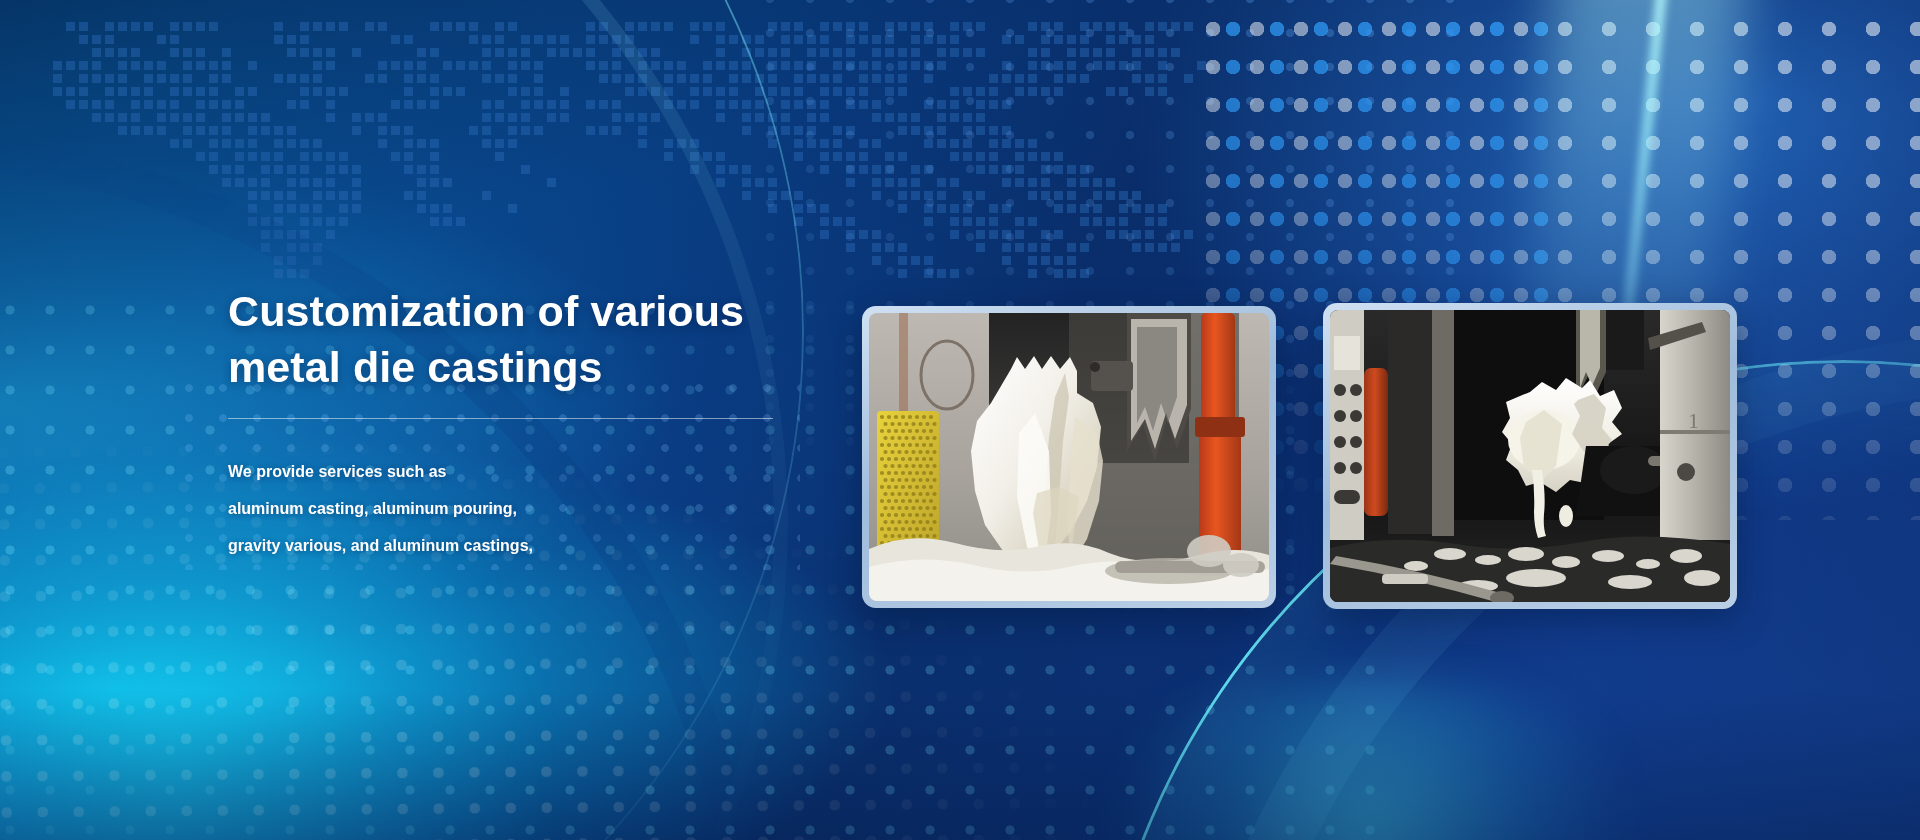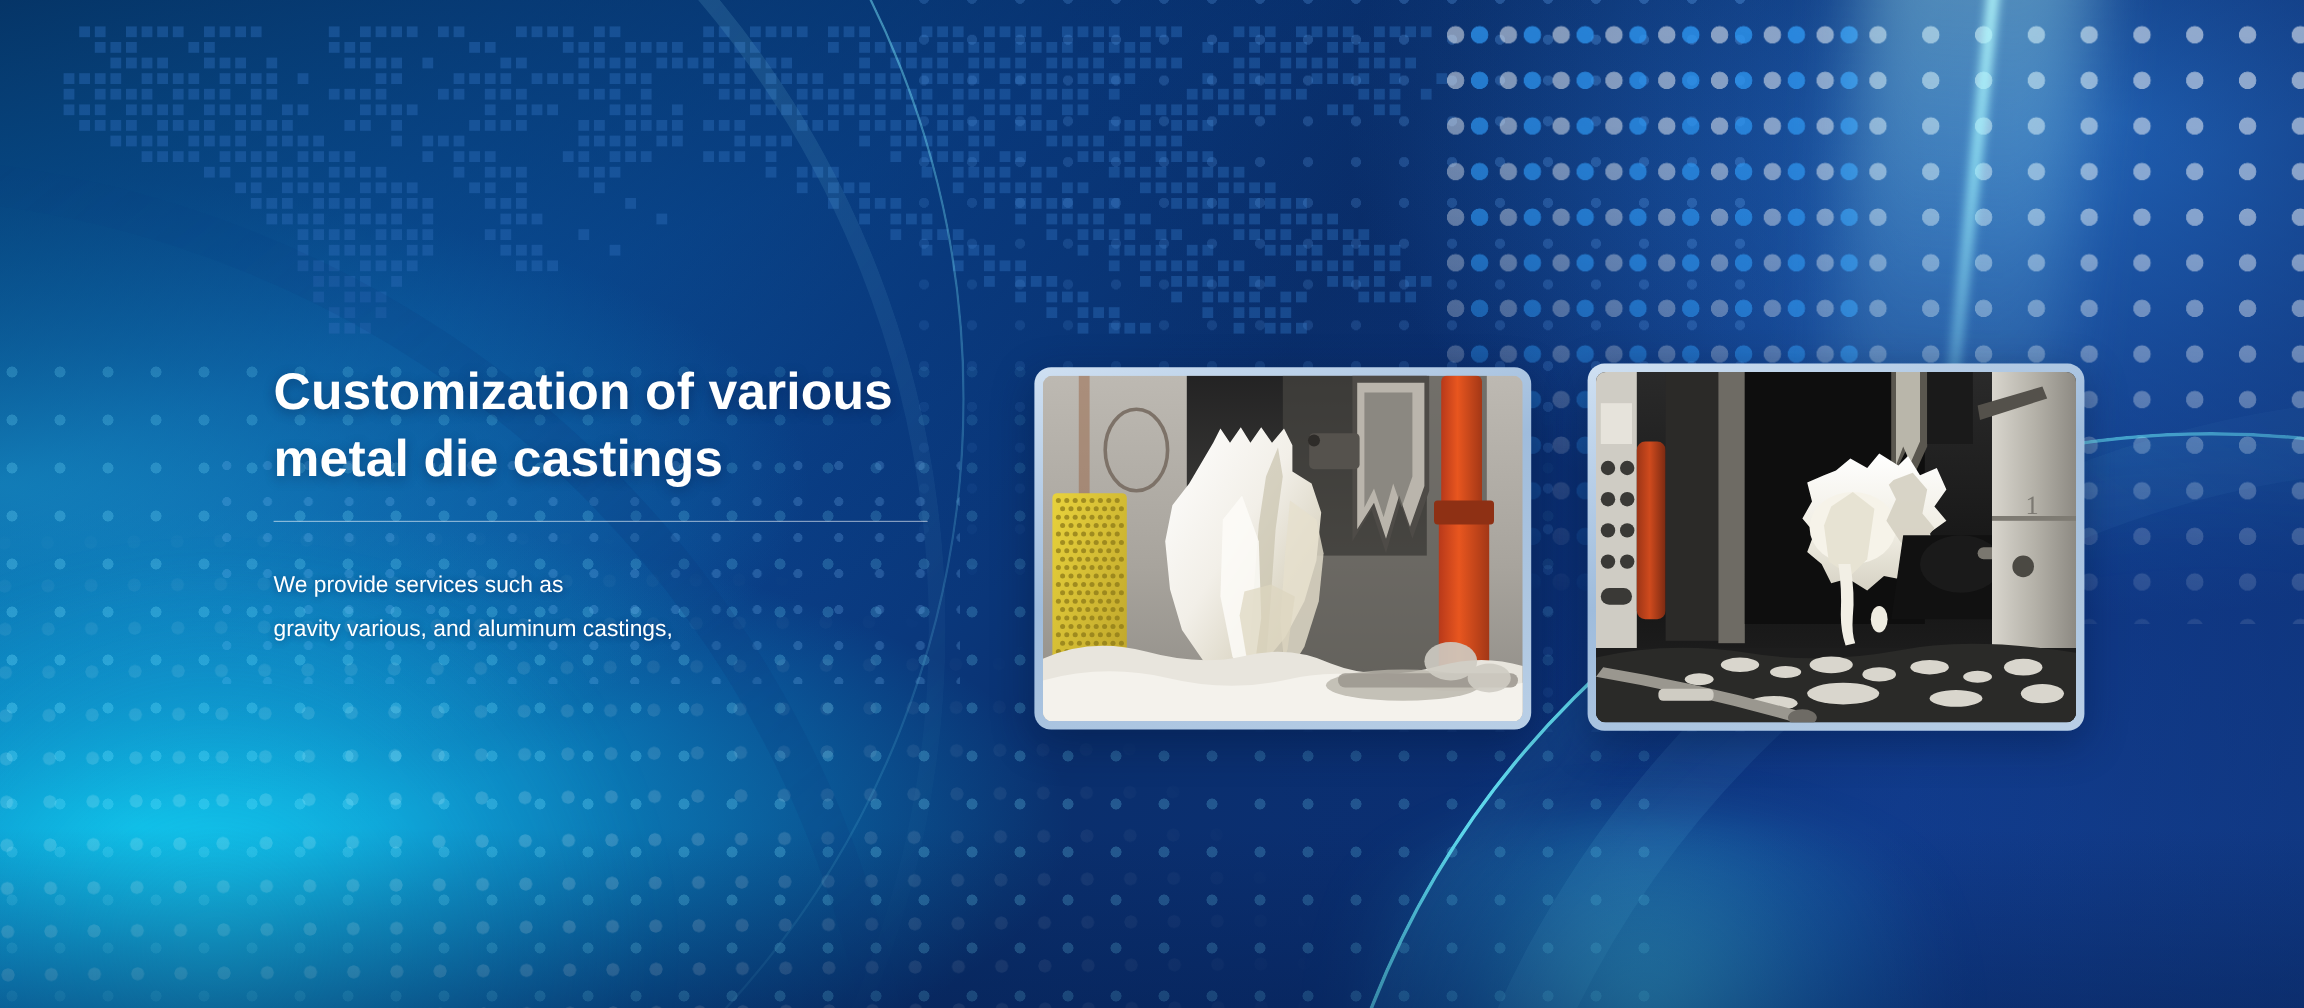--- a/index.html
+++ b/index.html
@@ -90,26 +90,26 @@
   .glow-bl{position:absolute;left:-230px;bottom:-260px;width:820px;height:620px;border-radius:50%;
     background:radial-gradient(circle, rgba(35,230,255,0.40) 0%, rgba(30,200,245,0.16) 45%, rgba(0,0,0,0) 72%);
     filter:blur(18px);}
   .glow-bc{position:absolute;left:1060px;bottom:-170px;width:620px;height:330px;border-radius:50%;
     background:radial-gradient(circle, rgba(80,245,255,0.55) 0%, rgba(50,210,255,0.20) 45%, rgba(0,0,0,0) 74%);
     filter:blur(22px);}
   .vig-bottom{position:absolute;left:0;right:0;bottom:0;height:150px;
     background:linear-gradient(0deg, rgba(4,28,74,0.42) 0%, rgba(4,28,74,0) 100%);}
 
   
-  .content{position:absolute;left:228px;top:300px;width:780px;}
+  .content{position:absolute;left:228px;top:284px;width:780px;}
   .headline{margin:0;color:#ffffff;font-size:43px;line-height:1.30;font-weight:bold;
     letter-spacing:.1px;text-shadow:0 2px 10px rgba(0,20,60,.38);width:580px;}
   .rule{margin:22px 0 0 0;width:545px;height:1px;background:rgba(255,255,255,0.50);}
-  .para{margin:34px 0 0 0;color:#ffffff;font-size:19px;line-height:37px;
-    text-shadow:0 1px 6px rgba(0,25,70,.45);}
+  .para{margin:34px 0 0 0;color:#ffffff;font-size:16px;line-height:37px;
+    text-shadow:0 1px 6px rgba(0,25,70,.45);font-weight:bold;}
   .para span{display:block;white-space:nowrap;}
 
   
   .frame{position:absolute;border-radius:14px;padding:7px;
     background:linear-gradient(160deg,#cfe0f2 0%, #9fbcdc 45%, #b9cfe6 100%);
     box-shadow:0 10px 34px rgba(3,22,60,0.42);}
   .frame .shot{width:100%;height:100%;border-radius:8px;overflow:hidden;position:relative;}
   #frame-left{left:862px;top:306px;width:400px;height:288px;}
   #frame-right{left:1323px;top:303px;width:400px;height:292px;}
   .shot svg{display:block;width:100%;height:100%;}
@@ -897,20 +897,21 @@
   <div class="glow-bc"></div>
 
   <div class="content">
     <h1 class="headline">
       <span>Customization of various</span><br>
       <span>metal die castings</span>
     </h1>
     <div class="rule"></div>
     <p class="para">
       <span>We provide services such as</span>
+      <span>aluminum casting, aluminum pouring,</span>
       <span>gravity various, and aluminum castings,</span>
     </p>
   </div>
 
   <div class="frame" id="frame-left">
     <div class="shot">
       <svg viewBox="0 0 400 288" preserveAspectRatio="none" aria-hidden="true">
         <defs>
           <linearGradient id="wallL" x1="0" y1="0" x2="0" y2="1">
             <stop offset="0" stop-color="#bdb9b2"></stop>

